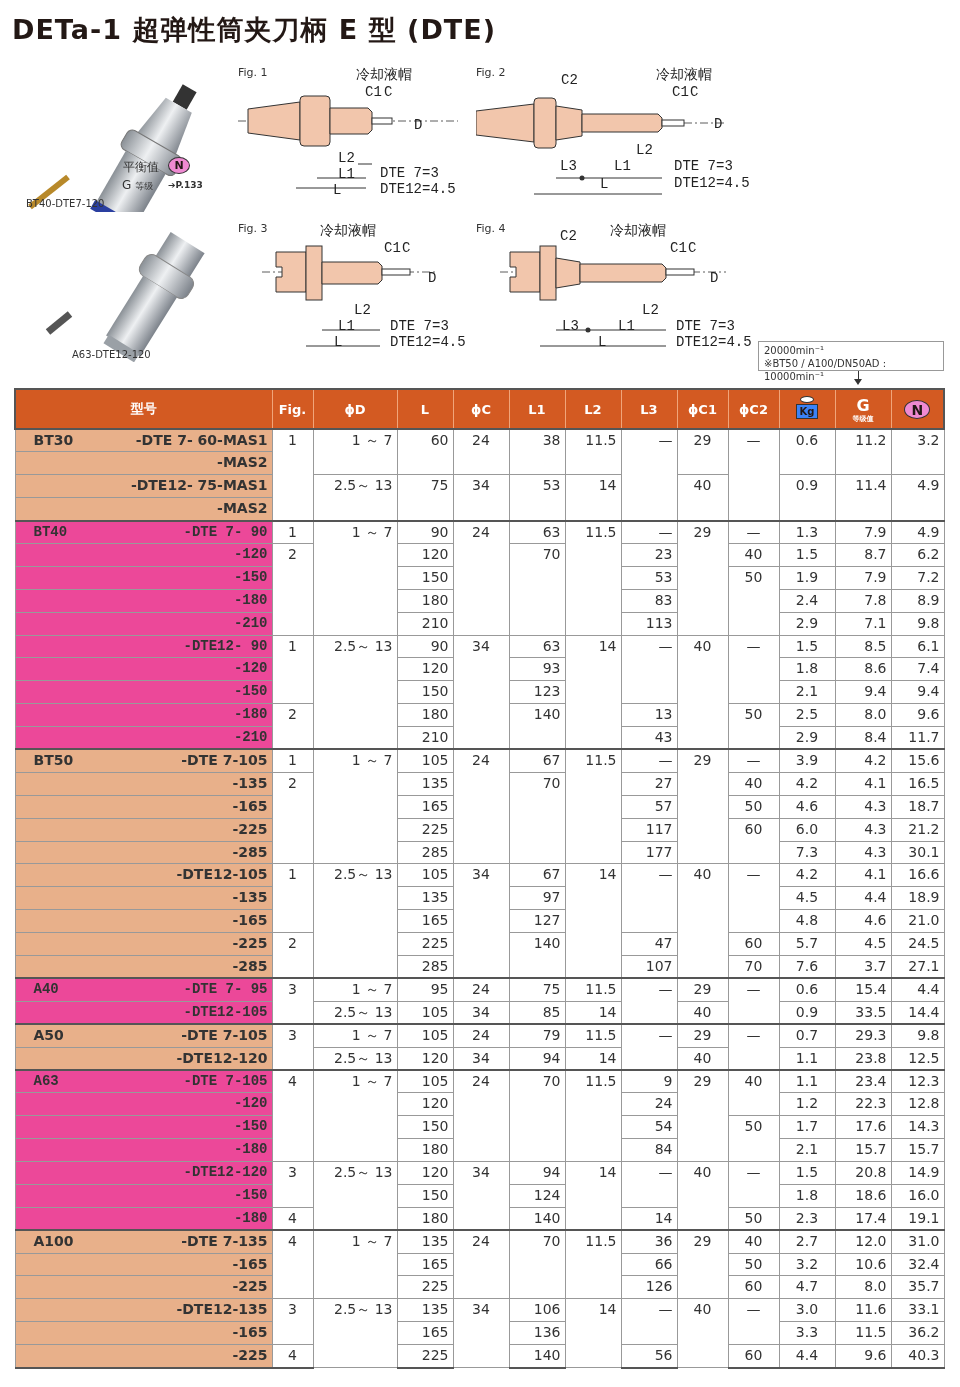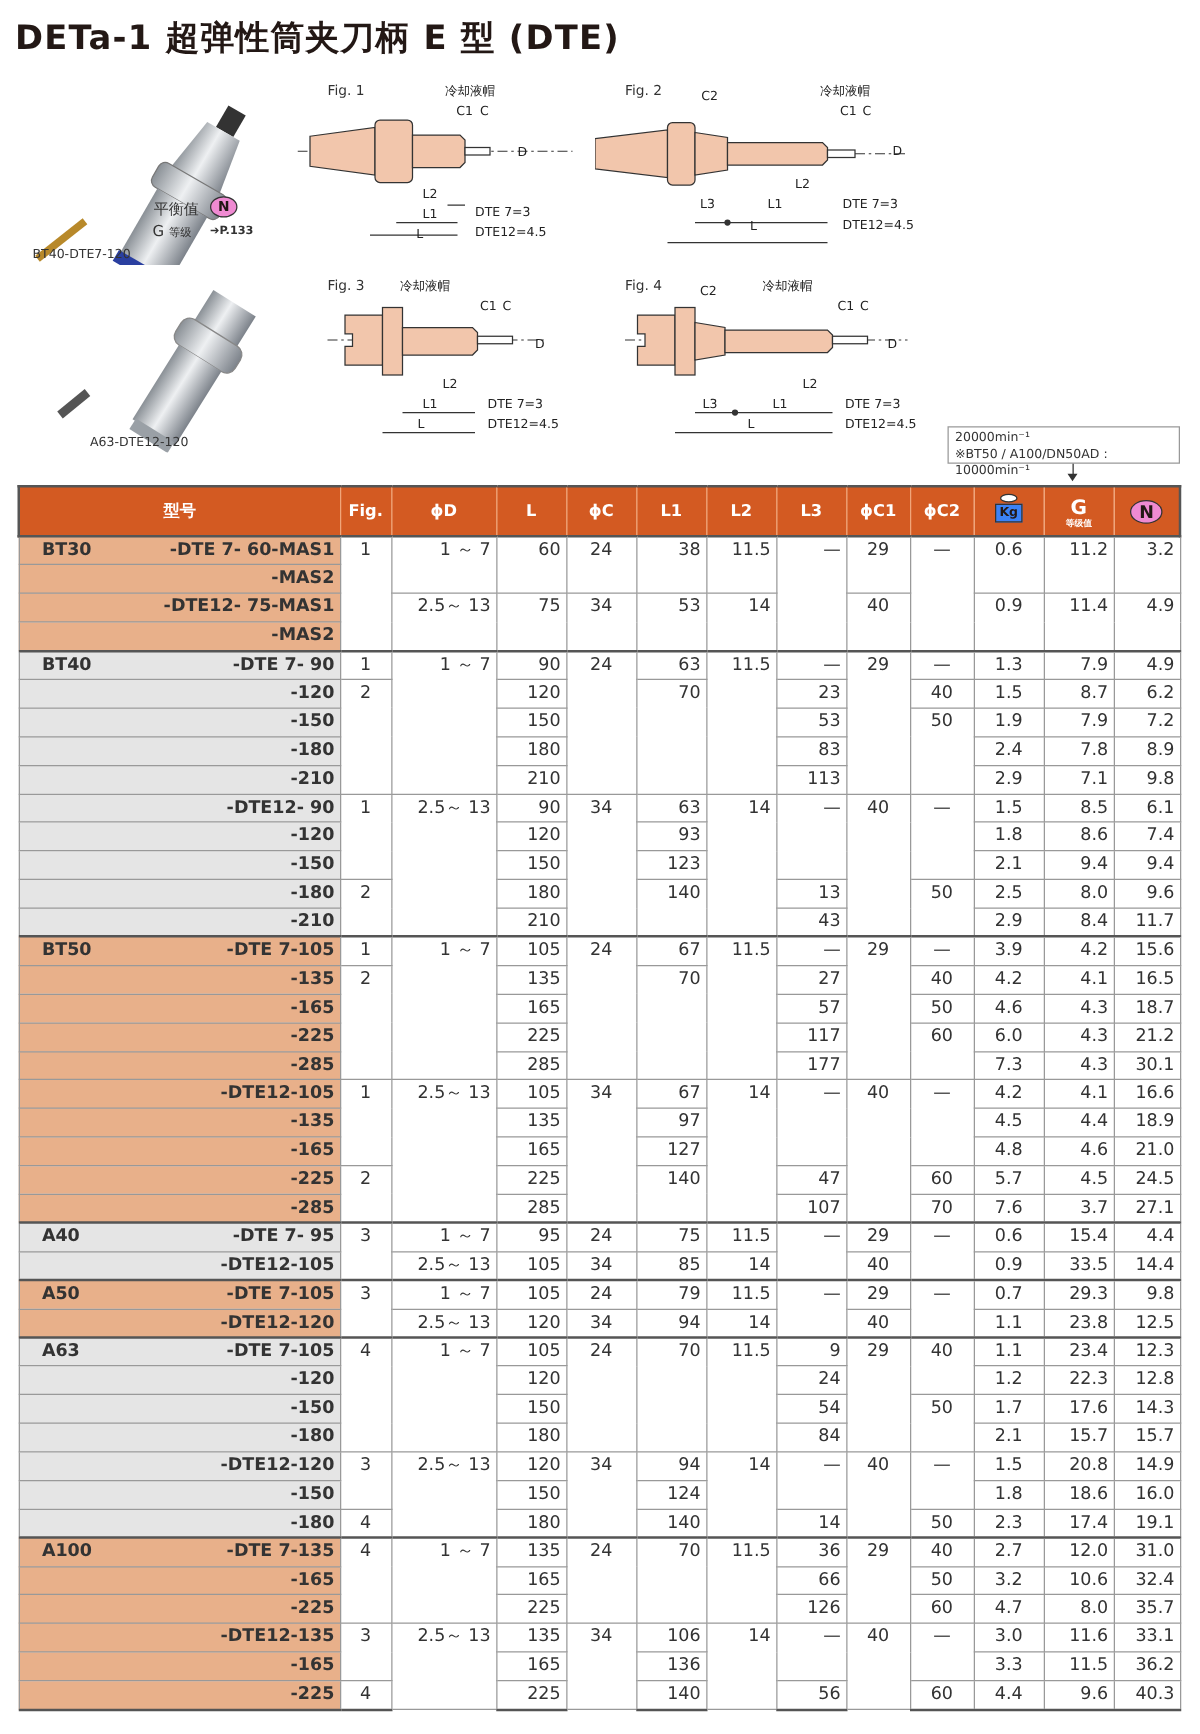--- a/index.html
+++ b/index.html
@@ -1,34 +1,34 @@
 <!DOCTYPE html>
 <html><head>
 <meta charset="utf-8">
 <style>
   * { box-sizing: border-box; margin: 0; padding: 0; }
   body { width: 960px; height: 1387px; background: #ffffff; font-family: "DejaVu Sans", "Liberation Sans", sans-serif; color: #231815; position: relative; overflow: hidden; }
   .title { position: absolute; left: 12px; top: 12px; font-size: 27px; font-weight: bold; letter-spacing: 1px; color: #231815; }
   .photo { position: absolute; }
   .photo .cap { position: absolute; font-size: 10px; color: #333; white-space: nowrap; }
   .fig { position: absolute; }
-  .fig .figlabel { position: absolute; left: 0; top: 0; font-size: 11px; color: #333; margin-left: 24px; }
-  .fig .lbl { position: absolute; font-size: 10px; color: #222; white-space: nowrap; }
+  .fig .figlabel { position: absolute; left: 0; top: 0; font-size: 11px; color: #333; }
+  .fig .lbl { position: absolute; font-size: 14px; color: #222; white-space: nowrap; font-family: Liberation Mono, monospace; }
   .fig svg { position: absolute; left: 0; top: 0; }
   .speed-note { position: absolute; left: 758px; top: 341px; width: 186px; height: 30px; border: 1px solid #999; background: #fff; font-size: 10px; line-height: 13px; padding: 2px 5px; color: #333; }
   .speed-arrow { position: absolute; left: 858px; top: 371px; width: 1px; height: 10px; background: #333; }
   .speed-arrow:after { content: ""; position: absolute; left: -4px; top: 8px; border-left: 4px solid transparent; border-right: 4px solid transparent; border-top: 6px solid #333; }
   table.spec { position: absolute; left: 14px; top: 388px; width: 929px; border-collapse: collapse; table-layout: fixed; font-size: 14px; }
   table.spec th { background: #d35a22; color: #fff; font-weight: bold; height: 40px; font-size: 13px; border-left: 1px solid #f0a57a; border-top: 2px solid #555; border-bottom: 2px solid #555; }
   table.spec th:first-child { border-left: 2px solid #555; }
   table.spec th:last-child { border-right: 2px solid #555; }
   table.spec td { height: 22.9px; border: 1px solid #999; padding: 0 4px; vertical-align: top; color: #333; font-size: 14px; line-height: 20px; background: #fff; }
   td.model { text-align: right; font-weight: bold; padding-right: 32px; font-size: 16px; color: #231815; border-left: 2px solid #555; border-right: 1px solid #555; }
   td.model.dark { background: #e8b08a; }
-  td.model.light { background: #e5e5e5; }
+  td.model.light { background: #ec4899; font-family: Liberation Mono, monospace; }
   td.model .series { float: left; padding-left: 14px; font-size: 14px; text-align: center; }
   td.c { text-align: center; }
   td.r { text-align: right; padding-right: 12px; }
   td.l { text-align: right; padding-left: 10px; }
   td.last { border-right: 2px solid #555; }
   tr.gtop td { border-top: 2px solid #555; }
   tr.final td { border-bottom: 2px solid #555; }
   .hdr-sub { display: block; font-size: 7px; line-height: 8px; }
   .ncircle { display: inline-block; width: 26px; height: 19px; border-radius: 50%; background: #ef8ad2; border: 1px solid #333; color: #231815; font-weight: bold; font-size: 14px; line-height: 18px; text-align: center; }
   .kg { display: inline-block; position: relative; width: 26px; height: 24px; }

